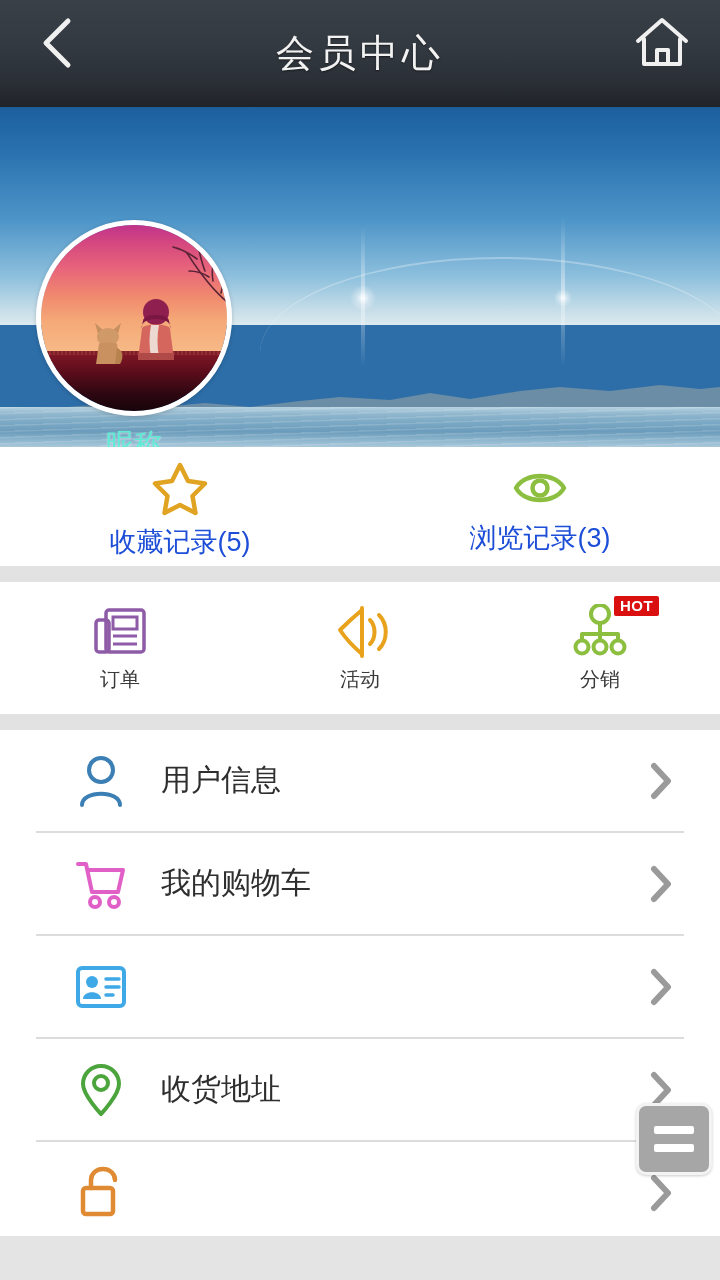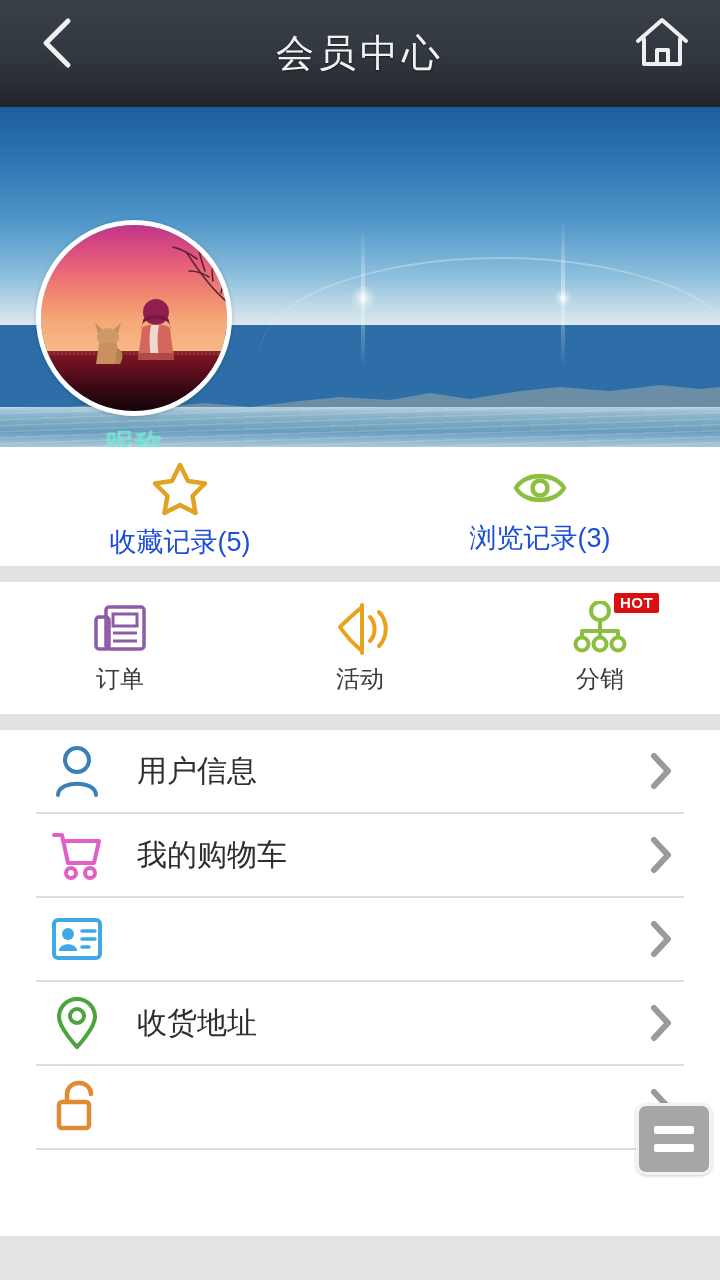--- a/index.html
+++ b/index.html
@@ -226,21 +226,21 @@
   }
   .action-icon-box {
     position: relative;
     display: flex;
     align-items: center;
     justify-content: center;
     height: 56px;
   }
   .action-label {
     margin-top: 6px;
-    font-size: 24px;
+    font-size: 20px;
     color: #3a3a3a;
     font-family: Liberation Mono, monospace;
   }
   .hot-badge {
     position: absolute;
     top: -8px;
     left: 42px;
     background: #d9100f;
     color: #ffffff;
     font-size: 15px;
@@ -250,24 +250,24 @@
     line-height: 1.15;
     border-radius: 2px;
   }
 
   
   .menu {
     background: #ffffff;
   }
   .menu-row {
     position: relative;
-    height: 82px;
-    display: flex;
-    align-items: center;
-    padding-left: 50px;
+    height: 101px;
+    display: flex;
+    align-items: center;
+    padding-left: 74px;
     box-sizing: border-box;
   }
   .menu-icon {
     width: 54px;
     display: flex;
     align-items: center;
     justify-content: center;
   }
   .menu-label {
     margin-left: 33px;

